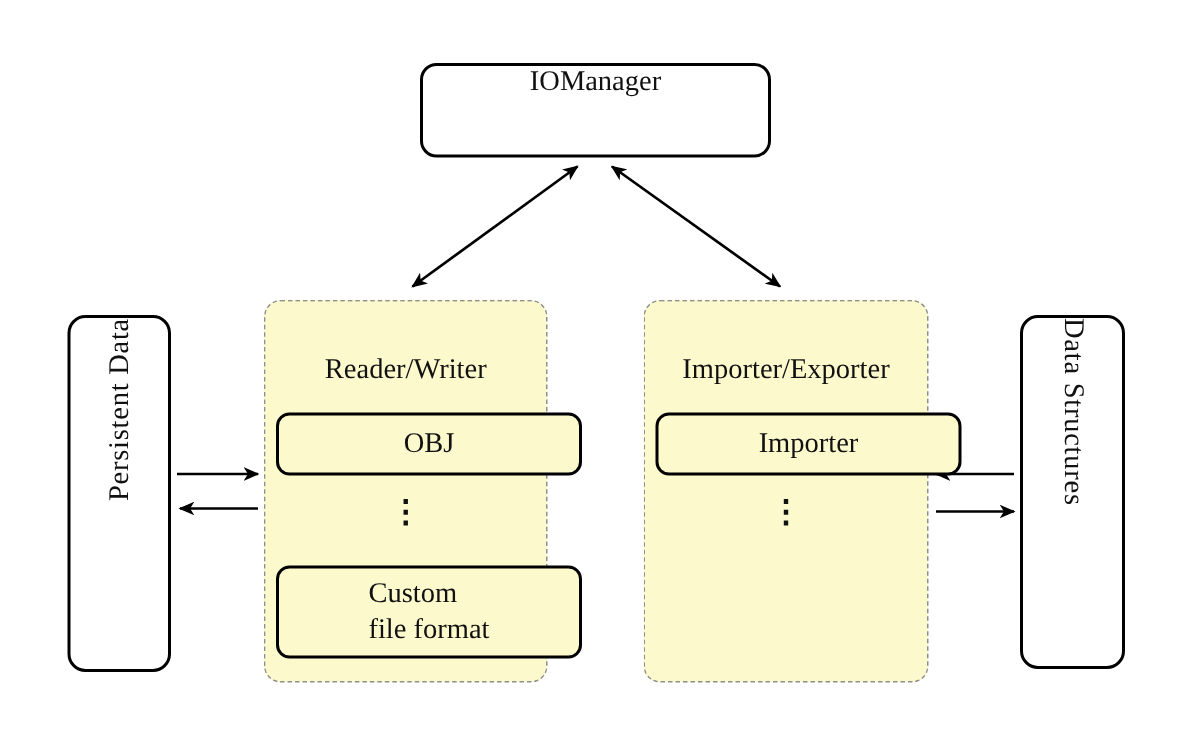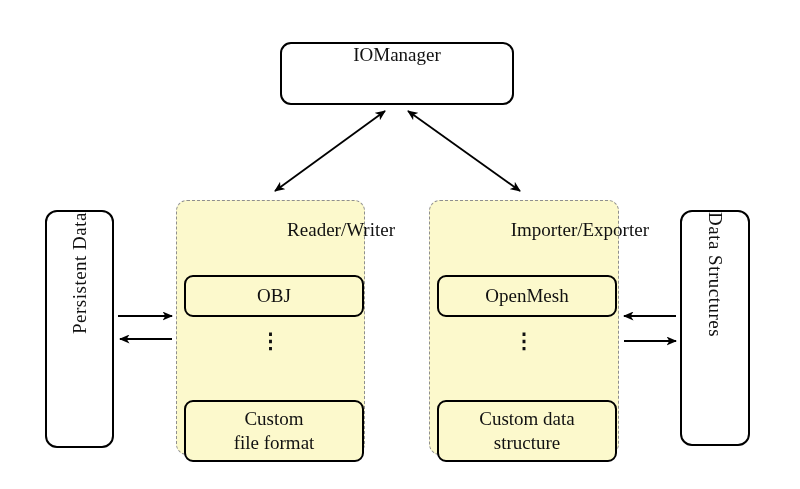--- a/index.html
+++ b/index.html
@@ -50,44 +50,43 @@
     top: 200px;
     height: 255px;
     background: var(--group-fill);
     border: 1.6px dashed var(--group-border);
     border-radius: 11px;
   }
   #group-reader-writer { left: 176px; width: 189px; }
   #group-importer-exporter { left: 429px; width: 190px; padding-left: 42px; }
   .group-label {
     position: absolute;
-    top: 18px;
+    top: 35px;
     left: 0;
     width: 100%;
-    text-align: right;
+    text-align: center;
     font-size: 19px;
-    margin-left: 31px;
   }
   .inner-node {
     position: absolute;
     left: 7px;
-    width: 180px;
+    width: 204px;
     background: var(--group-fill);
     border: 2.4px solid var(--node-border);
     border-radius: 9px;
     display: flex;
     align-items: center;
     justify-content: center;
-    text-align: center;
+    text-align: left;
     font-size: 19px;
     line-height: 1.25;
     white-space: pre-line;
   }
   .inner-top { top: 74px; height: 42px; }
-  .inner-bottom { top: 176px; height: 62px; margin-top: 23px; }
+  .inner-bottom { top: 176px; height: 62px; }
   .dots {
     position: absolute;
     top: 130px;
     left: 0;
     width: 100%;
     text-align: center;
     font-size: 21px;
     font-weight: bold;
     line-height: 1;
   }
@@ -138,22 +137,18 @@
     <div class="dots">⋮</div>
     <div class="inner-node inner-bottom">
       <span>Custom
 file format</span>
     </div>
   </div>
 
   <div class="group" id="group-importer-exporter">
     <div class="group-label">Importer/Exporter</div>
     <div class="inner-node inner-top">
-      <span>OpenMesh</span>
+      <span>Importer</span>
     </div>
     <div class="dots">⋮</div>
-    <div class="inner-node inner-bottom">
-      <span>Custom data
-structure</span>
-    </div>
   </div>
 
 </div>
 
 </body></html>

